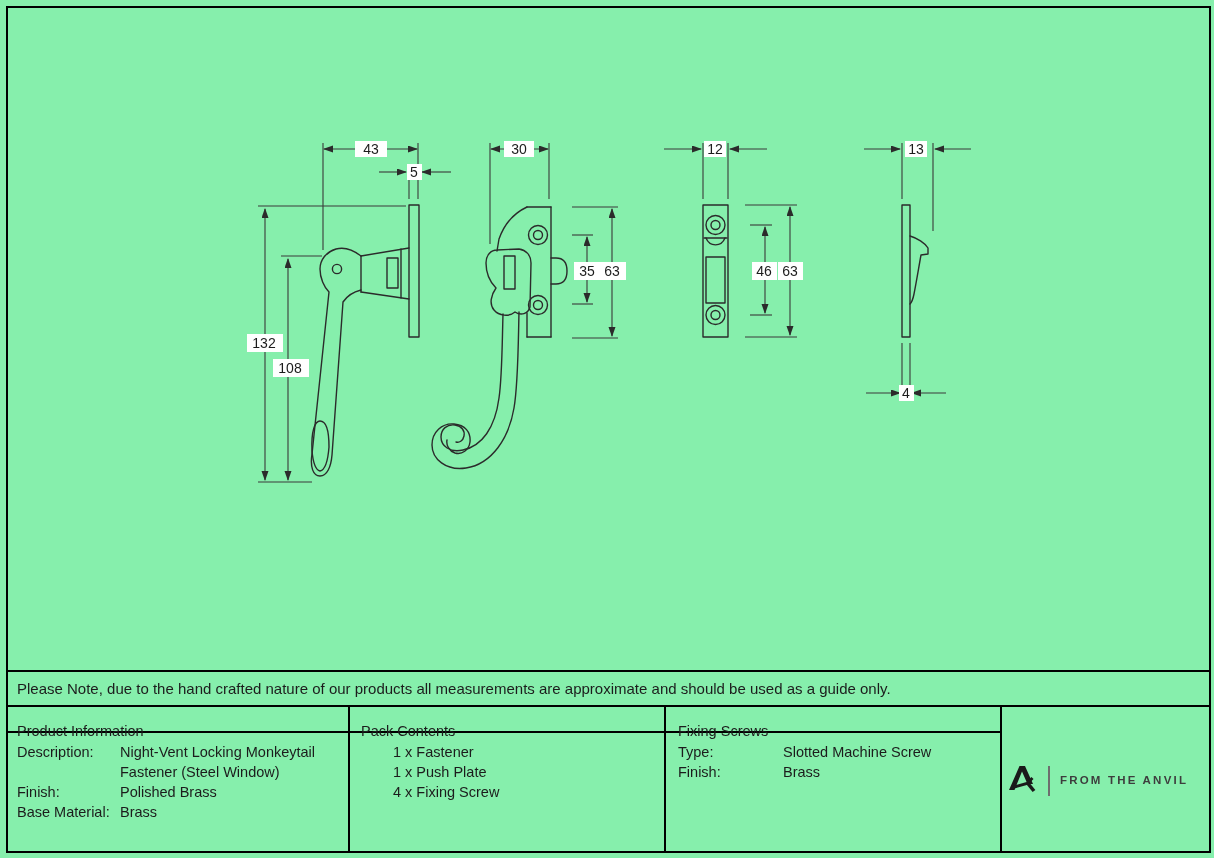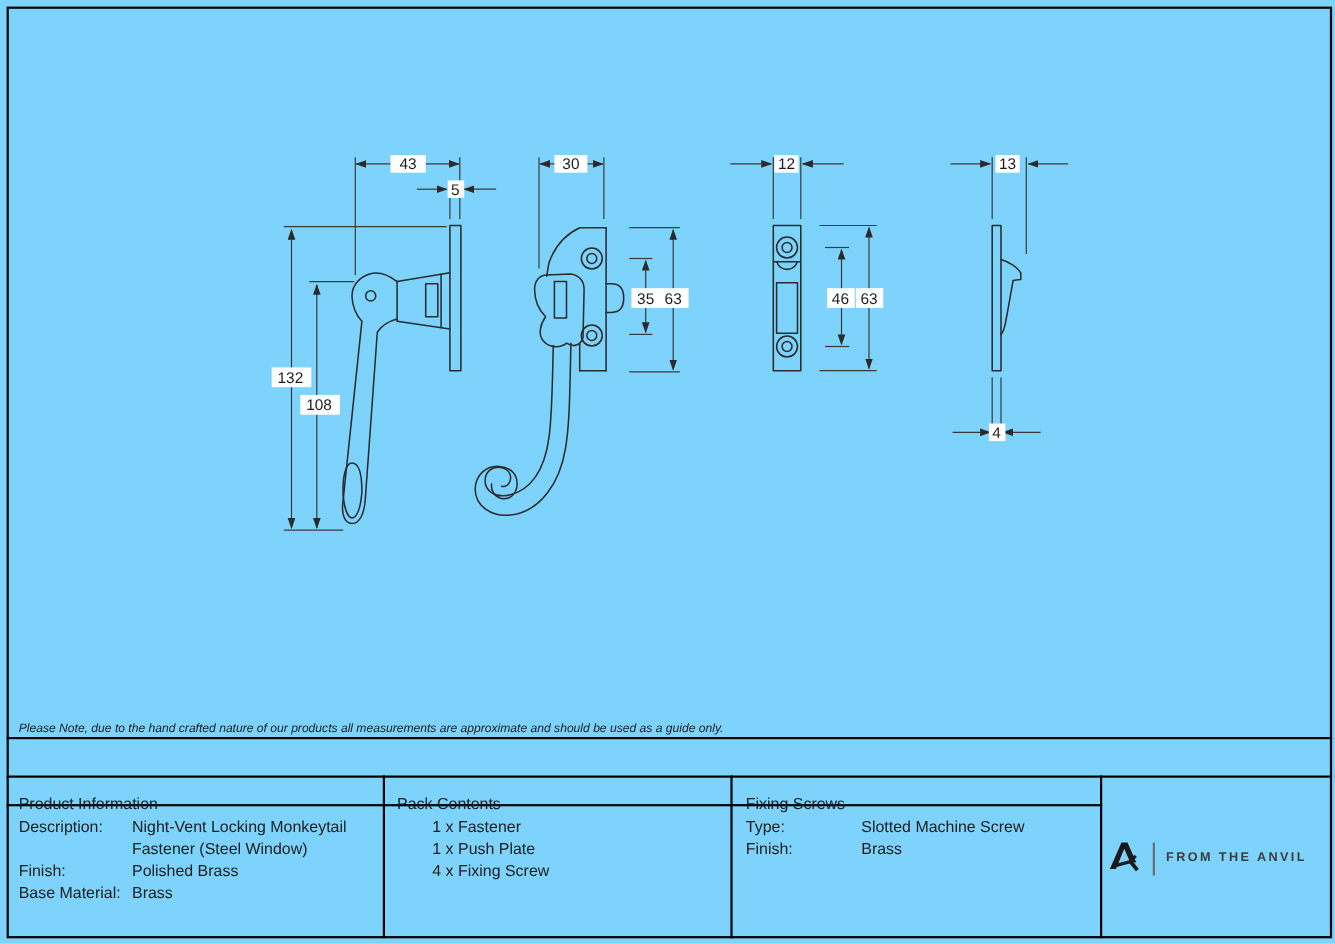--- a/index.html
+++ b/index.html
@@ -1,36 +1,36 @@
 <!DOCTYPE html>
 <html><head>
 <meta charset="utf-8">
 <style>
   html,body{margin:0;padding:0;background:#e8e8e8;}
   .page{
-    position:relative;width:1214px;height:858px;background:#7dd3fc;
+    position:relative;width:1214px;height:858px;background:#86efac;
     font-family:"Liberation Sans",sans-serif;color:#1f1f1f;overflow:hidden;
   }
   .frame{
     position:absolute;left:6px;top:6px;width:1205px;height:847px;
     box-sizing:border-box;border:2px solid #000;
   }
   .hline{position:absolute;height:2px;background:#000;}
   .vline{position:absolute;width:2px;background:#000;}
   svg.drawing{position:absolute;left:0;top:0;}
   svg.drawing .ln{fill:none;stroke:#2b2b2b;stroke-width:1.4;stroke-linejoin:round;stroke-linecap:round;}
   svg.drawing .thin{fill:none;stroke:#3a3a3a;stroke-width:1.1;}
   svg.drawing .dimln{fill:none;stroke:#3a3a3a;stroke-width:1.1;}
   svg.drawing .lblbg{fill:#ffffff;stroke:none;}
   svg.drawing text{
     font-family:"Liberation Sans",sans-serif;font-size:14px;fill:#1c1c1c;
     text-anchor:middle;
   }
   .note-text{
-    position:absolute;left:17px;top:656px;font-size:11px;color:#1c1c1c;font-style:italic;
+    position:absolute;left:17px;top:680px;font-size:15px;color:#1c1c1c;
   }
   .thead{
     position:absolute;top:711px;font-size:14.5px;color:#1c1c1c;margin-top:12px;
   }
   .tcell{
     position:absolute;top:742px;font-size:14.5px;color:#1c1c1c;line-height:20px;
   }
   .trow{white-space:normal;}
   .tlabel{display:inline-block;vertical-align:top;}
   .tvalue{display:inline-block;vertical-align:top;}

